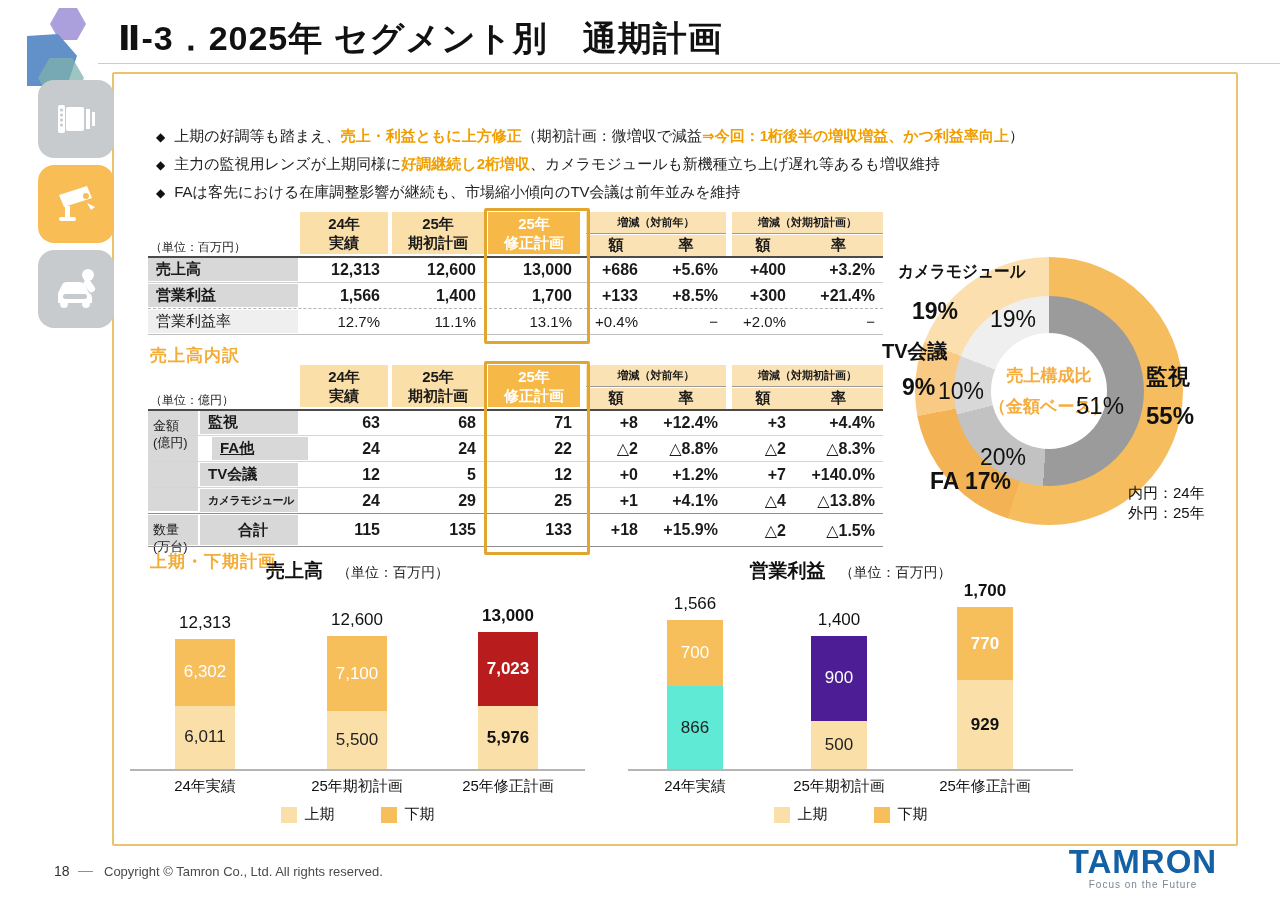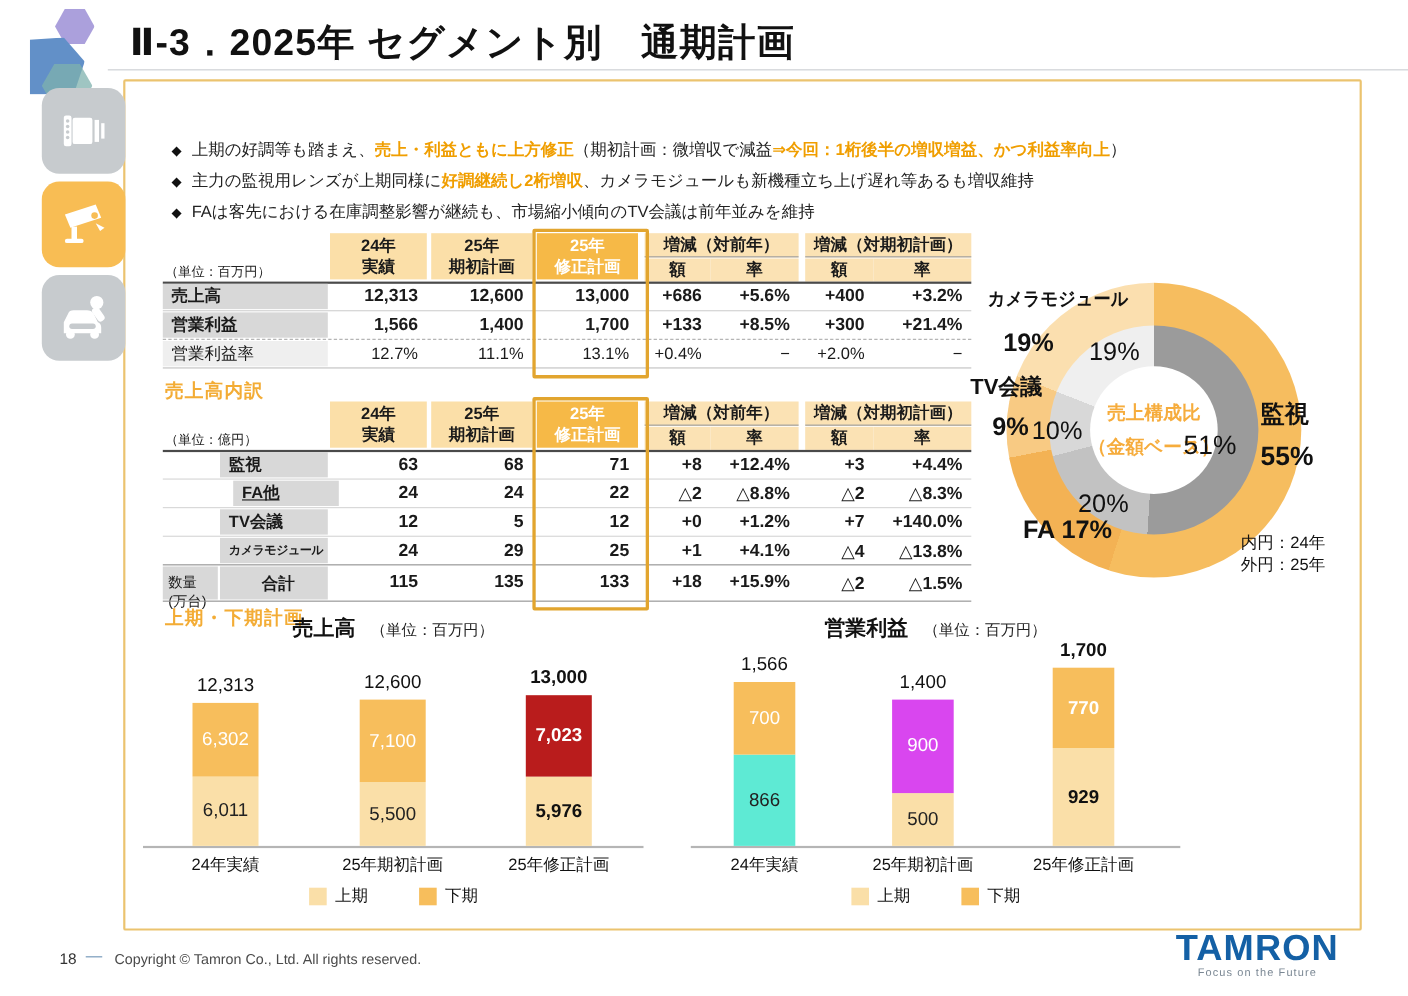--- a/index.html
+++ b/index.html
@@ -14,21 +14,21 @@
   .section-heading{position:absolute;left:134px;top:84px;font-size:30px;font-weight:800;color:#F6B53E;letter-spacing:1px;white-space:nowrap;}
   .bullets{position:absolute;left:156px;top:127px;width:1060px;font-size:15px;color:#222;}
   .bullet-line{margin-bottom:9px;white-space:nowrap;}
   .bullet-line .dia{font-size:12px;margin-right:9px;color:#111;}
   .em{color:#F09E00;font-weight:bold;}
   .sub-heading{position:absolute;font-size:17px;font-weight:800;color:#F3AC35;letter-spacing:1px;white-space:nowrap;}
   .fin-table{position:absolute;}
   .cell{position:absolute;box-sizing:border-box;display:flex;align-items:center;color:#1a1a1a;}
   .yh{background:#FBDFA8;font-weight:bold;justify-content:center;text-align:center;white-space:pre-line;font-size:15px;line-height:19px;}
   .yh.hot{background:#F6B947;color:#fff;}
-  .gh{background:#FBE2B4;font-weight:bold;justify-content:center;font-size:15px;border-bottom:1px solid #9b9b9b;}
+  .gh{background:#FBE2B4;font-weight:bold;justify-content:center;font-size:11px;border-bottom:1px solid #9b9b9b;}
   .sh{background:#FBE2B4;font-weight:bold;justify-content:center;font-size:15px;}
   .lab{background:#D8D8D8;font-weight:bold;padding-left:8px;font-size:15px;}
   .lab.lt{background:#EFEFEF;font-weight:normal;}
   .glab{background:#D8D8D8;font-size:13px;line-height:17px;padding-left:5px;white-space:pre-line;align-items:flex-start;padding-top:6px;}
   .val{justify-content:flex-end;padding-right:8px;font-weight:bold;font-size:16px;}
   .val.reg{font-weight:normal;font-size:15px;}
   .hline{position:absolute;}
   .unit{position:absolute;font-size:12px;color:#222;white-space:nowrap;}
   .hot-box{position:absolute;border:3px solid #E2A52F;border-radius:2px;pointer-events:none;z-index:4;}
   .ring{position:absolute;border-radius:50%;}
@@ -160,20 +160,22 @@
       <div class="cell yh hot" style="left: 340px; top: 0px; width: 92px; height: 42px;">25年
 修正計画</div>
       <div class="cell gh" style="left: 438px; top: 0px; width: 140px; height: 22px;">増減（対前年）</div>
       <div class="cell gh" style="left: 584px; top: 0px; width: 151px; height: 22px;">増減（対期初計画）</div>
       <div class="cell sh" style="left: 438px; top: 23px; width: 60px; height: 21px;">額</div>
       <div class="cell sh" style="left: 498px; top: 23px; width: 80px; height: 21px;">率</div>
       <div class="cell sh" style="left: 584px; top: 23px; width: 62px; height: 21px;">額</div>
       <div class="cell sh" style="left: 646px; top: 23px; width: 89px; height: 21px;">率</div>
       <div class="unit" style="left: 2px; top: 27px;">（単位：億円）</div>
       <div class="hline" style="left: 0px; top: 44px; width: 735px; height: 2px; background: rgb(74, 74, 74);"></div>
+      <div class="cell glab" style="left: 0px; top: 46px; width: 50px; height: 100px;">金額
+(億円)</div>
       <div class="cell lab" style="left: 52px; top: 46px; width: 98px; height: 23px;">監視</div>
       <div class="cell val" style="left: 152px; top: 46px; width: 88px; height: 23px;">63</div>
       <div class="cell val" style="left: 244px; top: 46px; width: 92px; height: 23px;">68</div>
       <div class="cell val" style="left: 340px; top: 46px; width: 92px; height: 23px;">71</div>
       <div class="cell val" style="left: 438px; top: 46px; width: 60px; height: 23px;">+8</div>
       <div class="cell val" style="left: 498px; top: 46px; width: 80px; height: 23px;">+12.4%</div>
       <div class="cell val" style="left: 584px; top: 46px; width: 62px; height: 23px;">+3</div>
       <div class="cell val" style="left: 646px; top: 46px; width: 89px; height: 23px;">+4.4%</div>
       <div class="cell lab" style="left: 64px; top: 72px; width: 96px; height: 23px; text-decoration: underline;">FA他</div>
       <div class="cell val" style="left: 152px; top: 72px; width: 88px; height: 23px;">24</div>
@@ -276,21 +278,21 @@
     <div class="chart-title-row">
       <span class="chart-title">営業利益</span>
       <span class="chart-unit">（単位：百万円）</span>
     </div>
   <div class="axis" style="left: 0px; top: 211px; width: 445px;"></div>
       <div class="bar-seg" style="left: 39px; top: 128.475px; width: 56px; height: 82.5247px; background: #5eead4; color: rgb(34, 34, 34);">866</div>
       <div class="bar-seg" style="left: 39px; top: 61.7694px; width: 56px; height: 66.7059px; background: rgb(247, 190, 92); color: rgb(255, 255, 255);">700</div>
       <div class="bar-total" style="left: -3px; top: 35.7694px; width: 140px;">1,566</div>
       <div class="cat-label" style="left: -8px; top: 219px; width: 150px;">24年実績</div>
       <div class="bar-seg" style="left: 183px; top: 163.353px; width: 56px; height: 47.6471px; background: rgb(250, 223, 168); color: rgb(34, 34, 34);">500</div>
-      <div class="bar-seg" style="left: 183px; top: 77.5882px; width: 56px; height: 85.7647px; background: #d946ef; color: rgb(255, 255, 255);">900</div>
+      <div class="bar-seg" style="left: 183px; top: 77.5882px; width: 56px; height: 85.7647px; background: #4c1d95; color: rgb(255, 255, 255);">900</div>
       <div class="bar-total" style="left: 141px; top: 51.5882px; width: 140px;">1,400</div>
       <div class="cat-label" style="left: 136px; top: 219px; width: 150px;">25年期初計画</div>
       <div class="bar-seg" style="left: 329px; top: 122.472px; width: 56px; height: 88.5282px; background: rgb(250, 223, 168); color: rgb(17, 17, 17); font-weight: 800;">929</div>
       <div class="bar-seg" style="left: 329px; top: 49.0953px; width: 56px; height: 73.3765px; background: rgb(247, 190, 92); color: rgb(255, 255, 255); font-weight: 800;">770</div>
       <div class="bar-total" style="left: 287px; top: 23.0953px; width: 140px; font-weight: 800;">1,700</div>
       <div class="cat-label" style="left: 282px; top: 219px; width: 150px;">25年修正計画</div>
       <div class="legend" style="left: 0px; top: 247px;">
         <div class="legend-item">
           <span class="legend-swatch" style="background: rgb(250, 223, 168);"></span>
           <span>上期</span>

